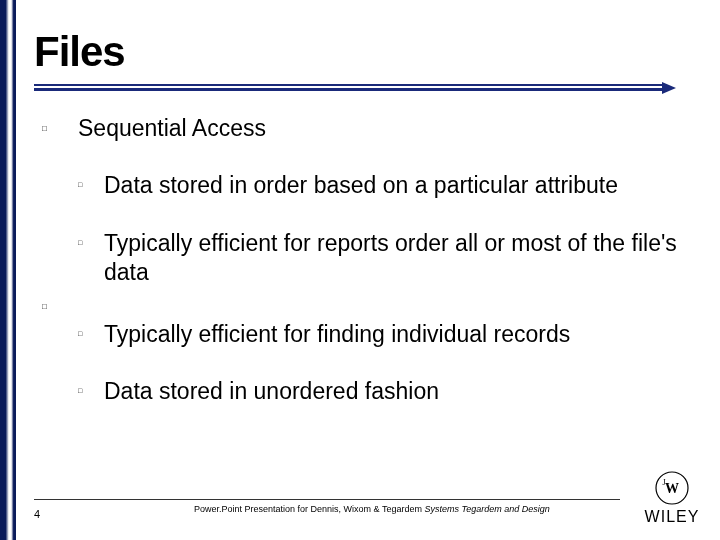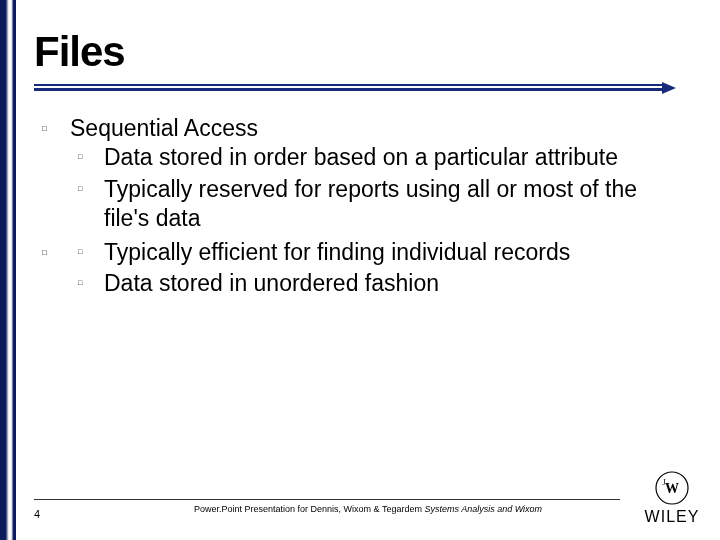--- a/index.html
+++ b/index.html
@@ -76,24 +76,26 @@
     font-size: 8px;
     padding-top: 10px;
     padding-left: 8px;
     color: #000;
   }
   .lvl1 .body1 {
     flex: 1;
   }
   .lvl1 .head {
     margin-bottom: 0;
+    margin-left: 8px;
   }
   .lvl2 {
     display: flex;
     margin-bottom: 2px;
+    margin-top: 28px;
   }
   .lvl2 .bullet2 {
     width: 34px;
     flex: 0 0 34px;
     font-size: 7px;
     padding-top: 10px;
     padding-left: 8px;
     color: #000;
   }
   .lvl2 .body2 {
@@ -167,21 +169,21 @@
     <div class="lvl1">
       <div class="bullet1">□</div>
       <div class="body1">
         <div class="head">Sequential Access</div>
         <div class="lvl2">
           <div class="bullet2">□</div>
           <div class="body2">Data stored in order based on a particular attribute</div>
         </div>
         <div class="lvl2">
           <div class="bullet2">□</div>
-          <div class="body2">Typically reserved for reports using all or most of the file's data</div>
+          <div class="body2">Typically efficient for reports order all or most of the file's data</div>
         </div>
       </div>
     </div>
 
     <div class="lvl1">
       <div class="bullet1">□</div>
       <div class="body1">
         <div class="lvl2">
           <div class="bullet2">□</div>
           <div class="body2">Typically efficient for finding individual records</div>
@@ -196,21 +198,21 @@
   </div>
 
 </div>
 
 <div class="footer">
   <div class="footer-rule"></div>
   <div class="footer-inner">
     <div class="page-num">4</div>
     <div class="footer-text">
       <span class="l1">
-        <span>Power.Point Presentation for Dennis, Wixom &amp; Tegardem </span><i>Systems Analysis and Wixom</i>
+        <span>Power.Point Presentation for Dennis, Wixom &amp; Tegardem </span><i>Systems Tegardem and Design</i>
       </span>
     </div>
   </div>
 </div>
 
 <div class="logo">
   <svg width="36" height="36" viewBox="0 0 36 36">
     <circle cx="18" cy="18" r="16" fill="none" stroke="#000" stroke-width="1.2"></circle>
     <text x="18" y="23" text-anchor="middle" font-size="14" font-family="serif" font-weight="bold" fill="#000">W</text>
     <text x="10" y="15" text-anchor="middle" font-size="8" font-family="serif" fill="#000">J</text>

